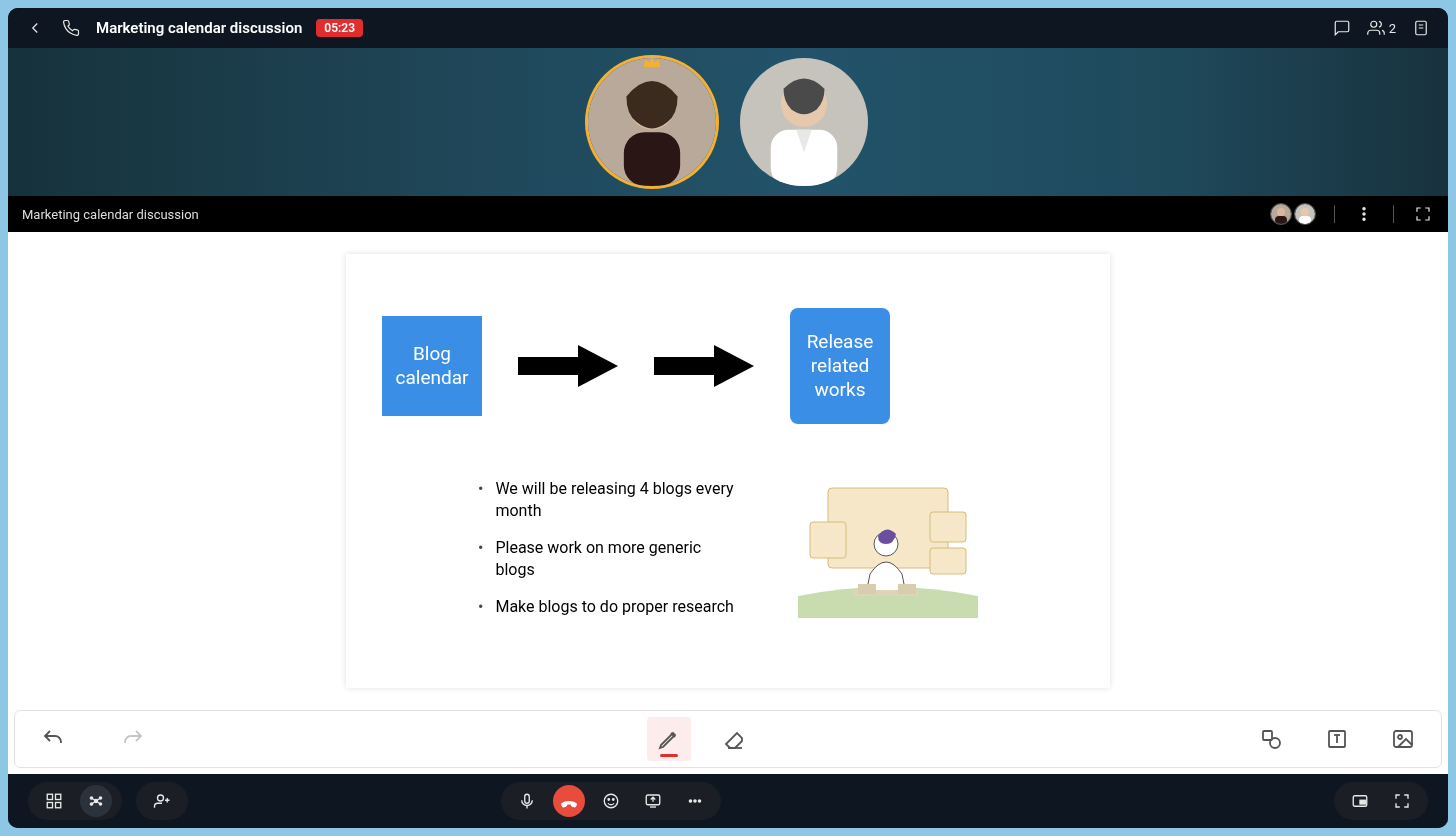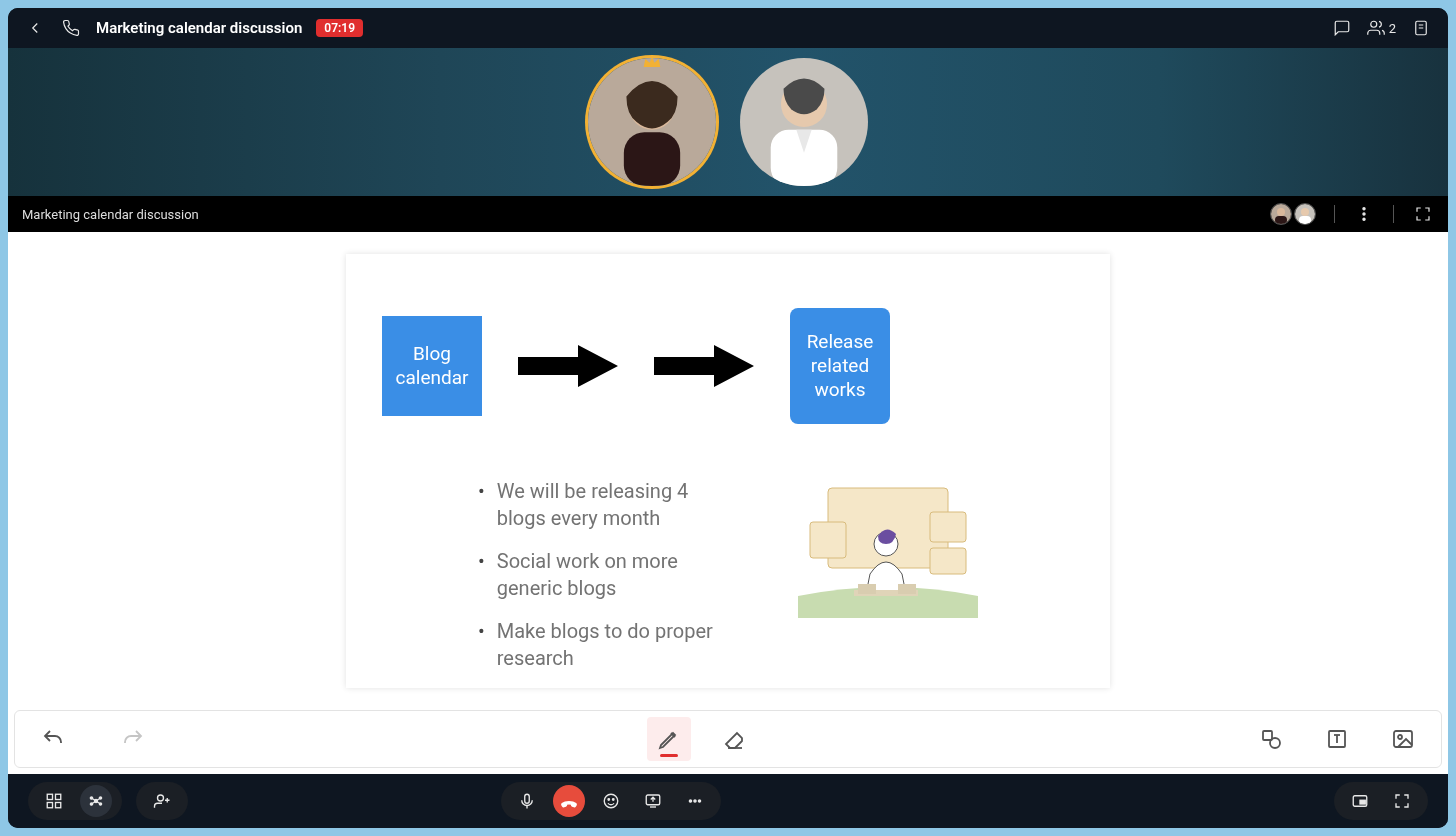--- a/index.html
+++ b/index.html
@@ -31,21 +31,21 @@
   .slide-area{flex:1;display:flex;align-items:center;justify-content:center;background:#fff;}
   .slide{width:764px;height:434px;background:#fff;box-shadow:0 0 6px rgba(0,0,0,0.12);padding:28px 36px;position:relative;}
   .flow{display:flex;align-items:center;gap:36px;margin-top:26px;}
   .box{background:#3a8ee6;color:#fff;display:flex;align-items:center;justify-content:center;text-align:center;font-size:19px;line-height:1.25;}
   .box1{width:100px;height:100px;}
   .box2{width:144px;height:110px;}
   .box3{width:100px;height:116px;border-radius:8px;}
   .arrow{width:100px;height:46px;}
   .arrow svg{width:100%;height:100%;fill:#000;}
   .lower{display:flex;margin-top:54px;gap:60px;padding-left:96px;}
-  .bullets{list-style:none;font-size:20px;color:#737373;width:260px;}
+  .bullets{list-style:none;font-size:16px;color:#000000;width:260px;}
   .bullets li{display:flex;gap:12px;margin-bottom:16px;line-height:1.35;}
   .bullets li::before{content:"•";color:#444;}
   .illus{width:180px;height:140px;}
   .illus svg{width:100%;height:100%;}
   
   .wb-bar{height:58px;border:1px solid #e3e3e3;border-radius:6px;margin:0 6px 6px 6px;background:#fff;display:flex;align-items:center;padding:0 16px;}
   .wb-left,.wb-center,.wb-right{display:flex;align-items:center;gap:22px;}
   .wb-center{flex:1;justify-content:center;}
   .wb-left{gap:36px;}
   .tool{width:44px;height:44px;display:flex;align-items:center;justify-content:center;color:#555;cursor:pointer;border-radius:4px;position:relative;}
@@ -74,21 +74,21 @@
       <svg viewBox="0 0 24 24">
           <polyline points="15 18 9 12 15 6"></polyline>
         </svg>
     </div>
     <div class="iconbtn">
       <svg viewBox="0 0 24 24">
           <path d="M22 16.9v3a2 2 0 0 1-2.2 2 19.8 19.8 0 0 1-8.6-3.1 19.5 19.5 0 0 1-6-6A19.8 19.8 0 0 1 2.1 4.2 2 2 0 0 1 4.1 2h3a2 2 0 0 1 2 1.7c.1.9.3 1.8.6 2.6a2 2 0 0 1-.5 2.1L8 9.6a16 16 0 0 0 6 6l1.2-1.2a2 2 0 0 1 2.1-.5c.8.3 1.7.5 2.6.6A2 2 0 0 1 22 16.9z"></path>
         </svg>
     </div>
     <div class="title">Marketing calendar discussion</div>
-    <div class="timer">07:19</div>
+    <div class="timer">05:23</div>
     <div class="spacer"></div>
     <div class="iconbtn">
       <svg viewBox="0 0 24 24">
           <path d="M21 15a2 2 0 0 1-2 2H7l-4 4V5a2 2 0 0 1 2-2h14a2 2 0 0 1 2 2z"></path>
         </svg>
     </div>
     <div class="count-pill">
       <svg viewBox="0 0 24 24" width="18" height="18" stroke="currentColor" fill="none" stroke-width="1.6">
           <path d="M17 21v-2a4 4 0 0 0-4-4H5a4 4 0 0 0-4 4v2"></path>
           <circle cx="9" cy="7" r="4"></circle>
@@ -180,21 +180,21 @@
               </svg>
           </div>
           <div class="box box3">Release related works</div>
         </div>
         <div class="lower">
           <ul class="bullets">
             <li>
                 <span>We will be releasing 4 blogs every month</span>
               </li>
             <li>
-                <span>Social work on more generic blogs</span>
+                <span>Please work on more generic blogs</span>
               </li>
             <li>
                 <span>Make blogs to do proper research</span>
               </li>
           </ul>
           <div class="illus">
             <svg viewBox="0 0 180 140">
               <rect x="30" y="10" width="120" height="80" rx="4" fill="#f5e7c8" stroke="#d8bb7c"></rect>
               <rect x="12" y="44" width="36" height="36" rx="3" fill="#f5e7c8" stroke="#d8bb7c"></rect>
               <rect x="132" y="34" width="36" height="30" rx="3" fill="#f5e7c8" stroke="#d8bb7c"></rect>

